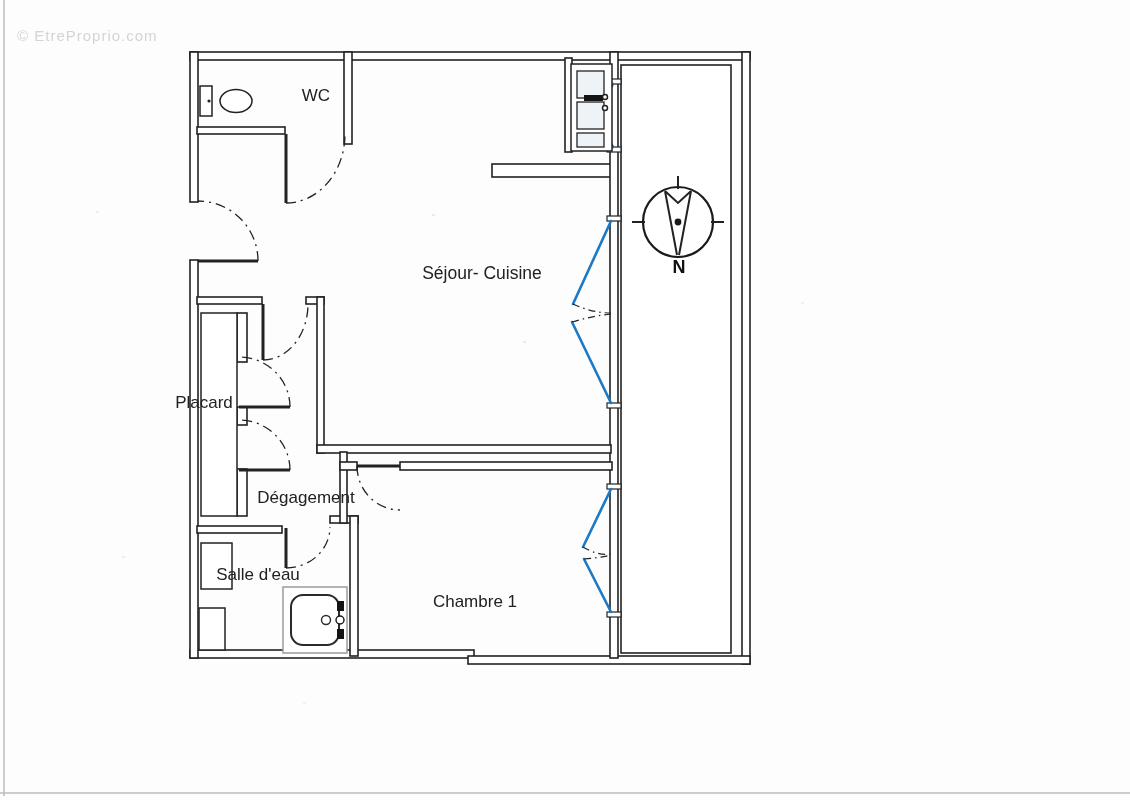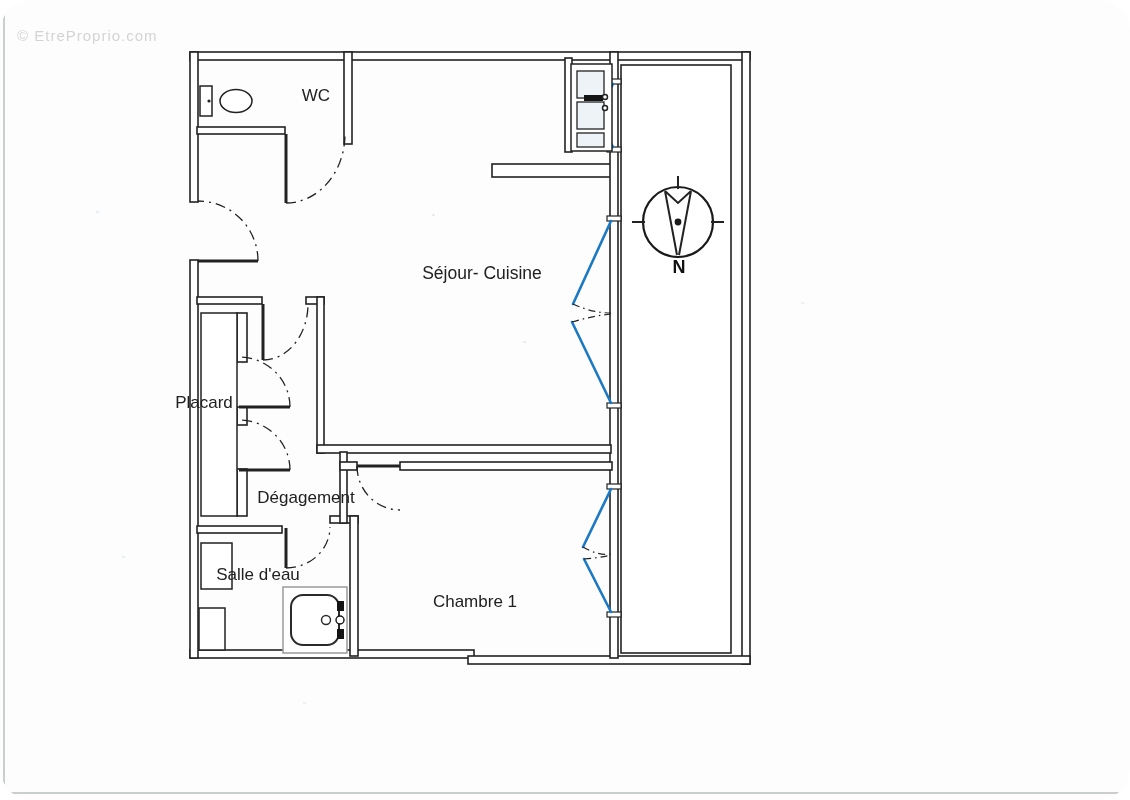--- a/index.html
+++ b/index.html
@@ -1,17 +1,17 @@
 <!DOCTYPE html>
 <html style="--wall_line: #222222; --window_open: #1b79c5; --fixture_fill: #eef3f8; --watermark: #d4d4d4;"><head>
 <meta charset="utf-8">
 <style>
   html,body{margin:0;padding:0;background:#ffffff;}
   .page{position:relative;width:1130px;height:800px;background:#fdfdfd;overflow:hidden;
-        font-family:"Liberation Sans",sans-serif;border-radius:32px;}
+        font-family:"Liberation Sans",sans-serif;}
   svg{position:absolute;inset:0;display:block;}
 
   .wall      {fill:#ffffff;stroke:var(--wall_line);stroke-width:1.6;}
   .leaf      {stroke:var(--wall_line);stroke-width:3;fill:none;}
   .arc       {fill:none;stroke:var(--wall_line);stroke-width:1.3;stroke-dasharray:10 5 2 5;}
   .fixture   {fill:#ffffff;stroke:var(--wall_line);stroke-width:1.5;}
   .basin     {fill:var(--fixture_fill);stroke:var(--wall_line);stroke-width:1.3;}
   .blue      {stroke:var(--window_open);stroke-width:2.6;fill:none;stroke-linecap:round;}
   .bluejoin  {fill:none;stroke:var(--wall_line);stroke-width:1.2;stroke-dasharray:7 4 1.5 4;}
   .sill      {fill:#ffffff;stroke:var(--wall_line);stroke-width:1.2;}

